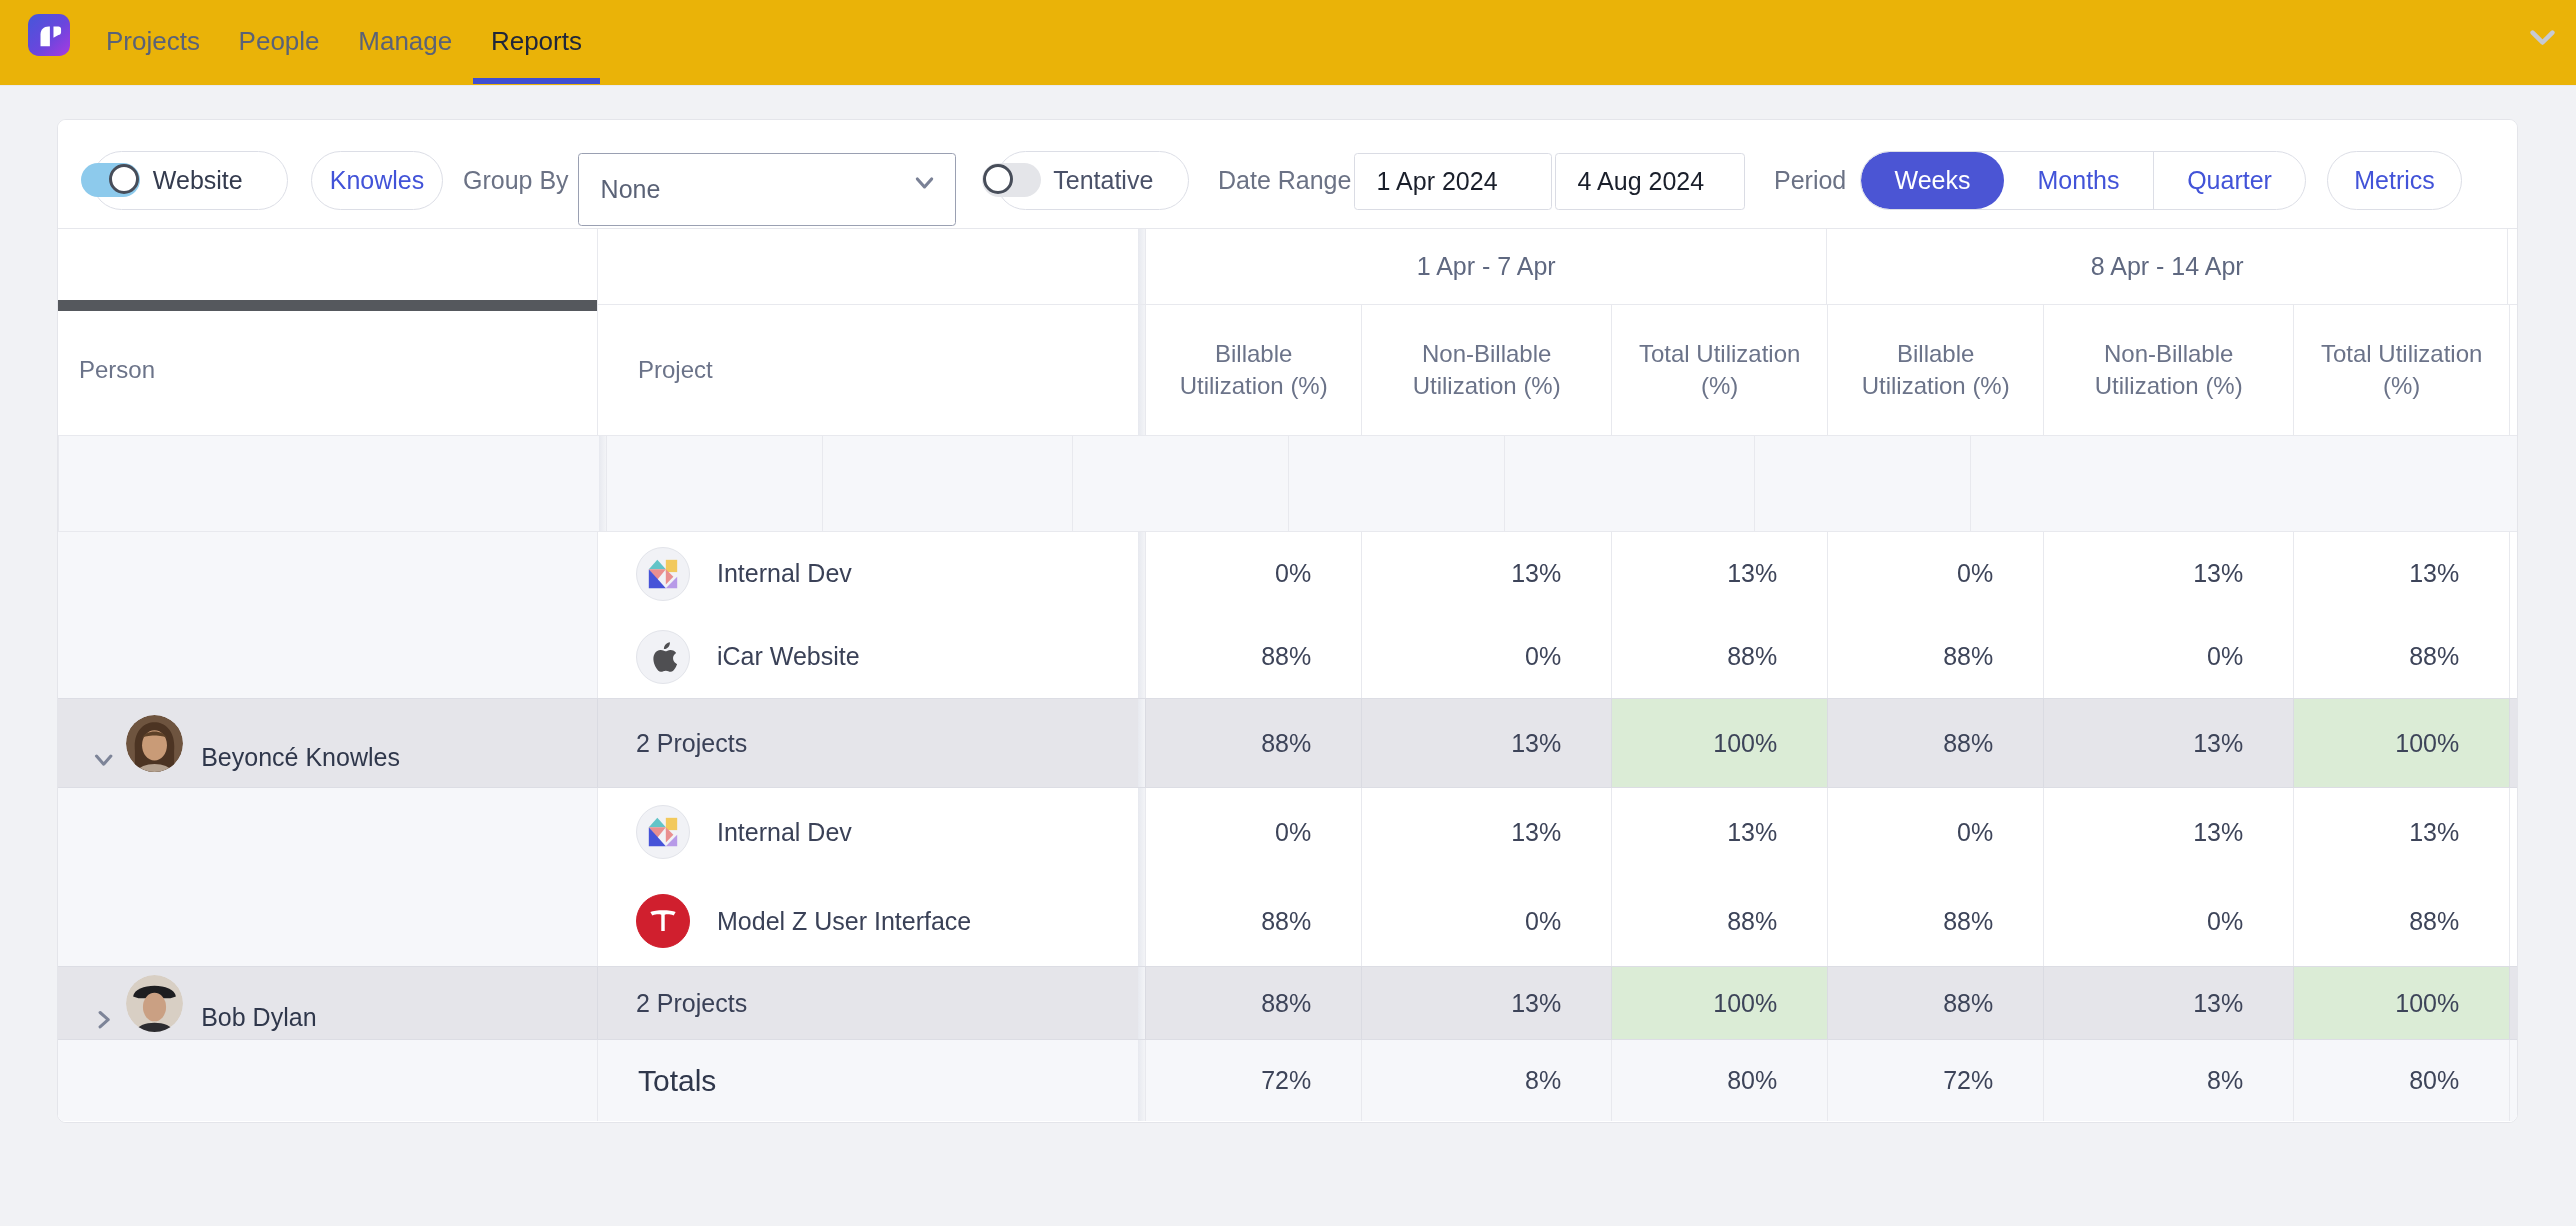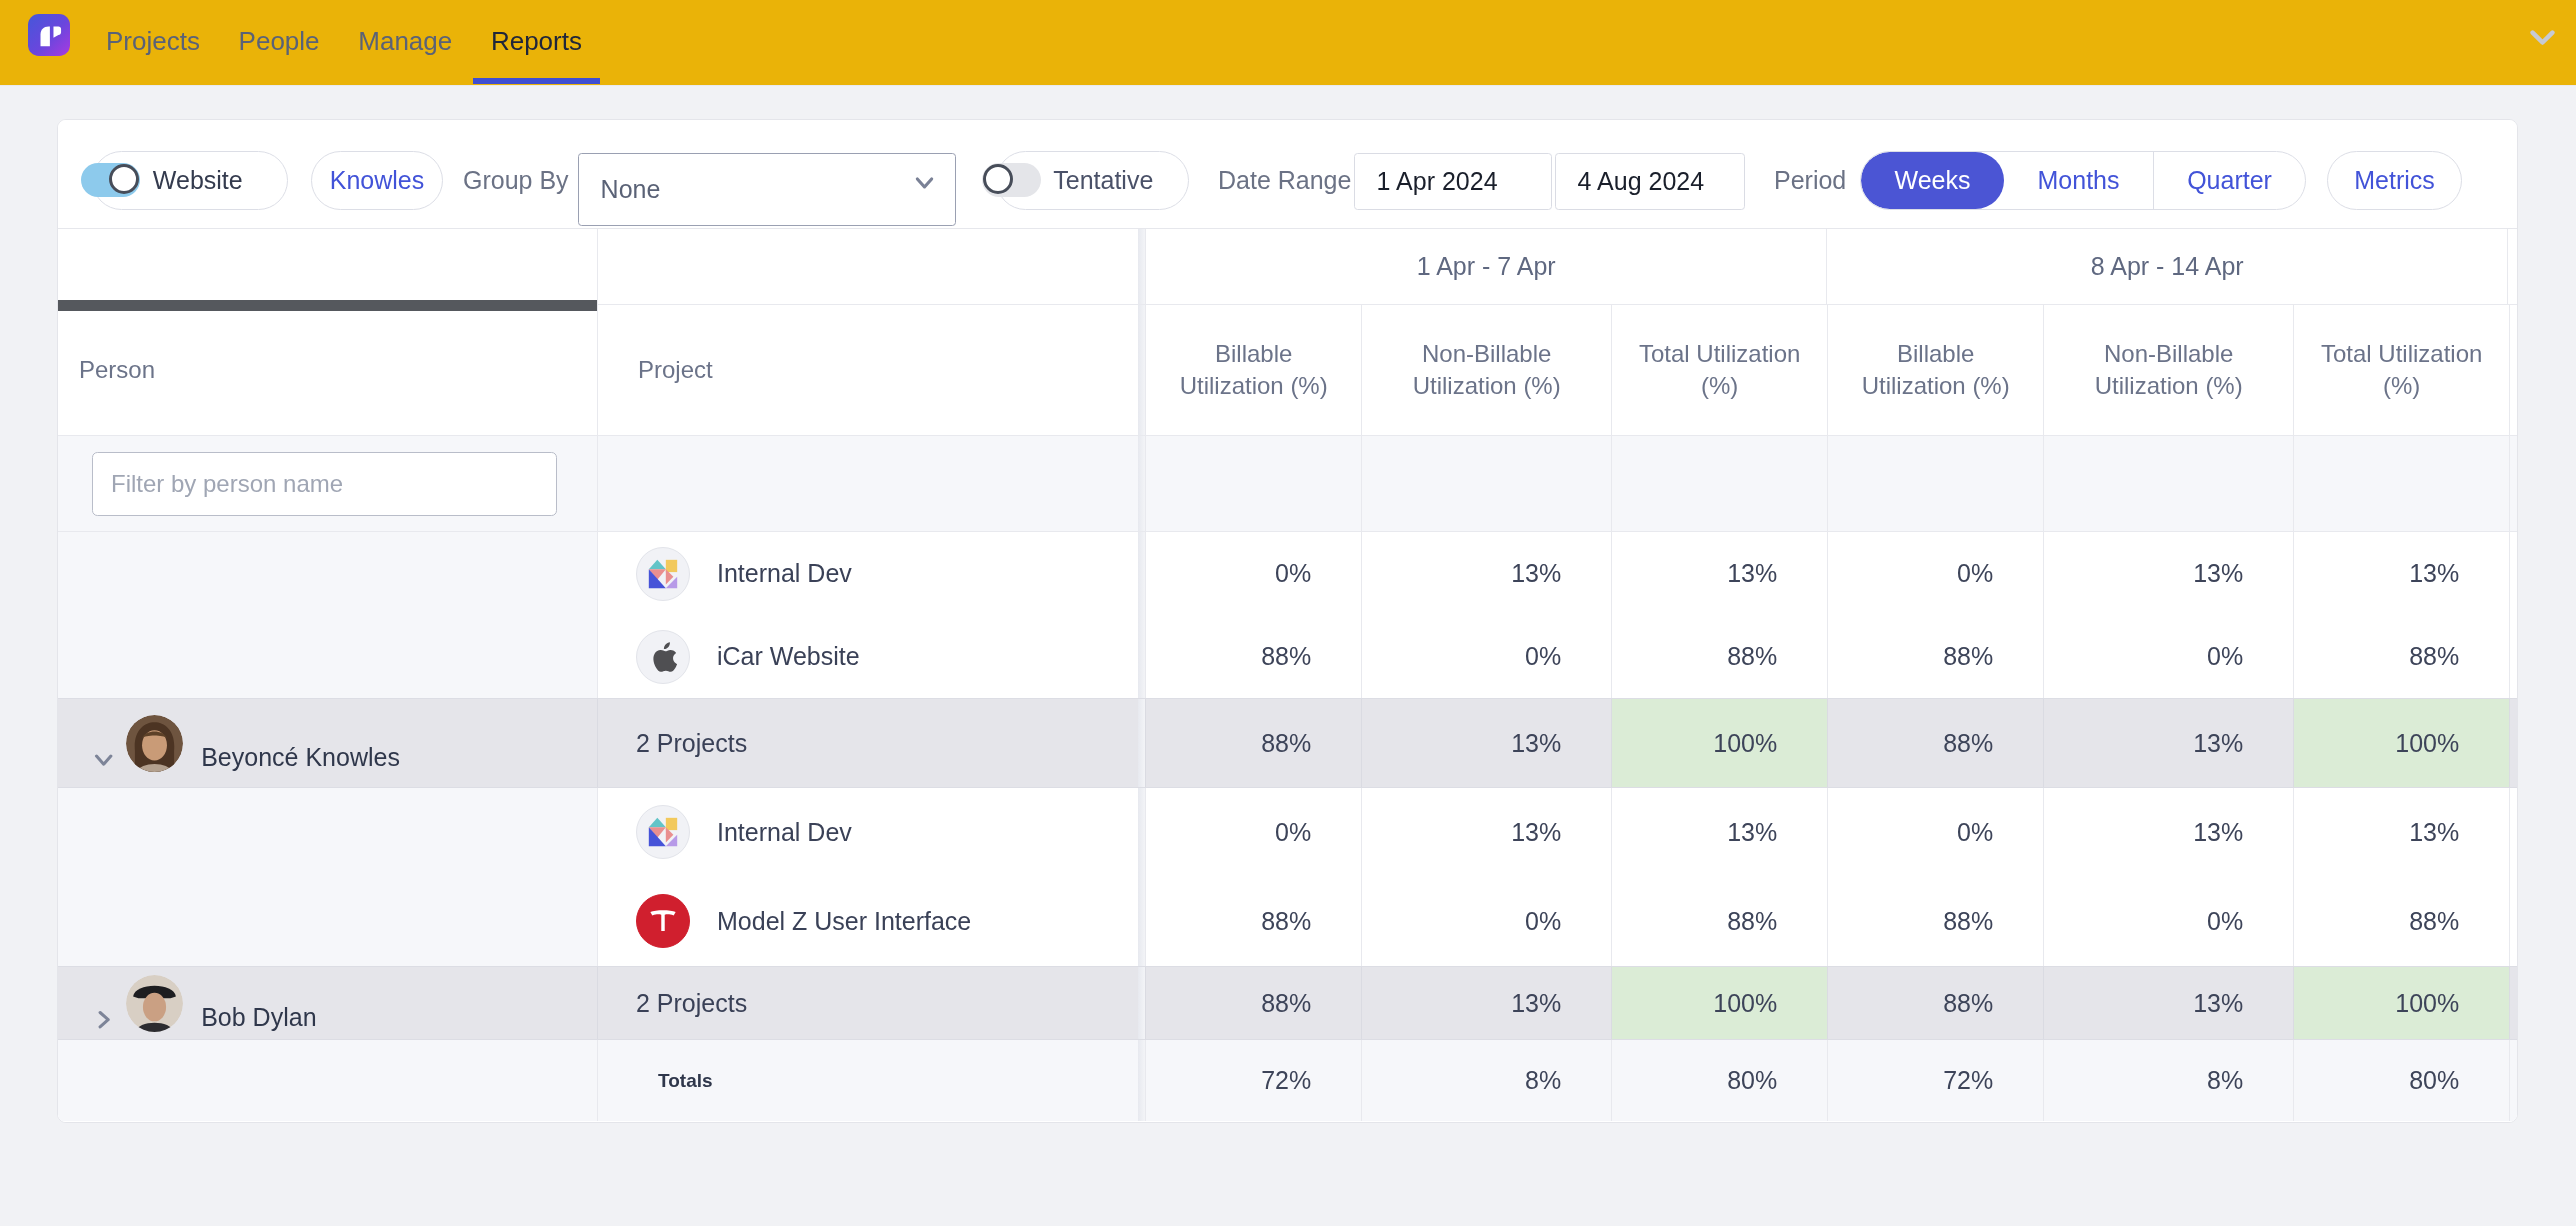--- a/index.html
+++ b/index.html
@@ -73,21 +73,21 @@
   .r-filter{height:96px;background:var(--gray-bg);border-bottom:1.8px solid var(--line)}
   .r-filter .c-sep{background:linear-gradient(90deg,#e7e9ef,#f3f4f7)}
   .filter-input{margin-left:34px;width:465px;height:64px;border:1.8px solid #b9bdc9;border-radius:5.4px;background:#fff;
     font-size:24px;color:#2f374b;padding:0 18px;font-family:"Liberation Sans",sans-serif}
   .filter-input::placeholder{color:#a0a6b4}
   .r-detail .c-person{background:var(--gray-bg)}
   .r-summary{background:var(--summary-bg);border-top:1.8px solid var(--line-dark);border-bottom:1.8px solid var(--line-dark)}
   .r-summary .cell{border-left-color:#dadbe2}
   .r-summary .green{background:var(--green)}
   .r-totals{background:var(--gray-bg)}
-  .r-totals .c-project{padding-left:60px;font-size:19px;font-weight:700;color:#2f374b}
+  .r-totals .c-project{padding-left:40px;font-size:30px;font-weight:400;color:#2f374b}
   .proj-label{display:flex;align-items:center;padding-left:38px;gap:27px}
   .proj-avatar{width:54px;height:54px;border-radius:50%;background:#f1f2f6;border:1.8px solid #e2e4ea;
     display:flex;align-items:center;justify-content:center;flex:0 0 auto;overflow:hidden}
   .proj-name{font-size:25px;color:#3a4157;white-space:nowrap}
   .person-label{display:flex;align-items:flex-end;padding-left:34px;width:100%}
   .avatar{width:57px;height:57px;border-radius:50%;margin-left:10.8px;flex:0 0 auto;overflow:hidden}
   .pname{font-size:25px;color:var(--name);margin-left:18px;white-space:nowrap}
   .summary-proj{padding-left:38px;font-size:25px;color:#3a4157}
   .chev{flex:0 0 auto;cursor:pointer;display:flex;align-items:center;justify-content:center;width:23.4px;height:23.4px}
 </style>
@@ -172,23 +172,20 @@
       <div class="cell c-m hc">Billable Utilization (%)</div>
       <div class="cell c-mw hc">Non-Billable Utilization (%)</div>
       <div class="cell c-m hc">Total Utilization (%)</div>
       <div class="cell c-m hc">Billable Utilization (%)</div>
       <div class="cell c-mw hc">Non-Billable Utilization (%)</div>
       <div class="cell c-m hc">Total Utilization (%)</div>
       <div class="cell c-spacer"></div>
     </div>
 
     <div class="trow r-filter">
-      <div class="cell c-person first">
-        <input class="filter-input" placeholder="Filter by person name" style="">
-      </div>
       <div class="cell c-project"></div>
       <div class="cell c-sep"></div>
       <div class="cell c-m"></div>
       <div class="cell c-mw"></div>
       <div class="cell c-m"></div>
       <div class="cell c-m"></div>
       <div class="cell c-mw"></div>
       <div class="cell c-m"></div>
       <div class="cell c-spacer"></div>
     </div>

